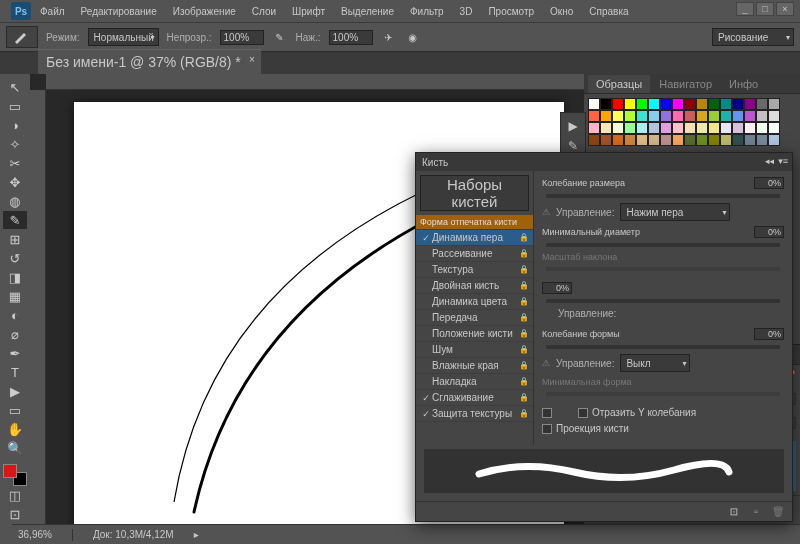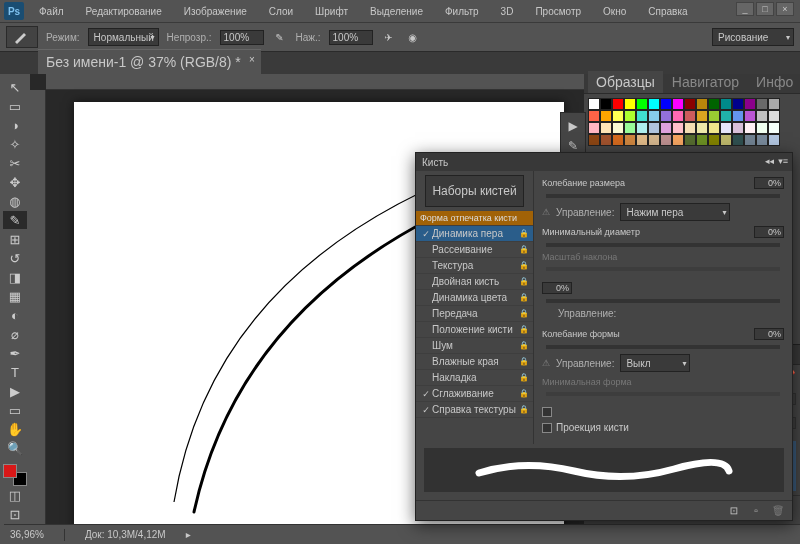--- a/index.html
+++ b/index.html
@@ -1,17 +1,17 @@
 <!DOCTYPE html>
 <html><head>
 <meta charset="utf-8">
 <style>
 *{margin:0;padding:0;box-sizing:border-box;font-family:Tahoma,Arial,sans-serif;font-size:10px;color:#c8c8c8;user-select:none}
 body{background:#535353;width:800px;height:544px;overflow:hidden;position:relative}
-.menubar{height:22px;background:#535353;display:flex;align-items:center;padding-left:4px;gap:8px}
+.menubar{height:22px;background:#535353;display:flex;align-items:center;padding-left:11px;gap:2px}
 .menubar .logo{width:20px;height:18px;background:#1a4d72;border-radius:2px;display:flex;align-items:center;justify-content:center;color:#7ec1ef;font-weight:bold;font-size:10px}
 .menubar .mi{padding:3px 7px;cursor:pointer}
 .win-controls{position:absolute;right:6px;top:2px;display:flex;gap:2px}
 .win-btn{width:18px;height:14px;background:#666;border:1px solid #444;font-size:9px;text-align:center;line-height:12px;cursor:pointer}
 .options-bar{height:30px;background:#535353;border-top:1px solid #3a3a3a;border-bottom:1px solid #2a2a2a;display:flex;align-items:center;padding:0 6px;gap:8px}
 .opt-tool{width:32px;height:22px;background:#434343;border:1px solid #2a2a2a;display:flex;align-items:center;justify-content:center}
 .opt-lbl{font-size:10px;color:#b0b0b0}
 .dropdown{background:#3a3a3a;border:1px solid #222;padding:2px 14px 2px 5px;position:relative;height:18px;line-height:14px;font-size:10px}
 .dropdown::after{content:"▾";position:absolute;right:3px;top:2px;font-size:8px}
 .pct-box{width:44px;background:#3a3a3a;border:1px solid #222;padding:1px 3px;font-size:10px}
@@ -25,55 +25,55 @@
 .tool.active{background:#2a2a2a}
 .swatches-tool{margin-top:6px;position:relative;width:24px;height:24px}
 .sw-fg{width:14px;height:14px;background:#d81818;border:1px solid #888;position:absolute;top:0;left:0;z-index:2}
 .sw-bg{width:14px;height:14px;background:#000;border:1px solid #888;position:absolute;bottom:0;right:0}
 .canvas-area{flex:1;background:#282828;position:relative;overflow:hidden}
 .ruler-h{position:absolute;top:0;left:16px;right:0;height:16px;background:#535353;border-bottom:1px solid #333}
 .ruler-v{position:absolute;top:16px;left:0;bottom:0;width:16px;background:#535353;border-right:1px solid #333}
 .canvas{position:absolute;left:44px;top:28px;width:490px;height:430px;background:#fff;box-shadow:0 0 10px rgba(0,0,0,.6)}
 .right-panels{width:216px;background:#454545;display:flex;flex-direction:column}
 .panel-tabs{height:20px;background:#383838;display:flex;align-items:flex-end;padding-left:4px;gap:1px;border-bottom:1px solid #2a2a2a}
-.panel-tab{padding:3px 8px;font-size:14px;background:#454545;cursor:pointer}
+.panel-tab{padding:3px 8px;font-size:11px;background:#454545;cursor:pointer}
 .panel-tab.dim{color:#888;background:transparent}
 .panel-body{padding:4px;background:#454545}
 .swatch-grid{display:grid;grid-template-columns:repeat(16,12px);gap:0}
 .sw{width:12px;height:12px;border:1px solid #222}
 .panel-strip{width:26px;position:absolute;left:560px;top:112px;background:#454545;display:flex;flex-direction:column;gap:2px;padding:4px 2px;border:1px solid #2a2a2a}
 .strip-ic{width:20px;height:18px;display:flex;align-items:center;justify-content:center;font-size:12px;cursor:pointer}
 .brush-panel{position:absolute;left:415px;top:152px;width:378px;background:#454545;border:1px solid #222;box-shadow:0 4px 16px rgba(0,0,0,.6);z-index:10}
 .bp-header{height:18px;background:#383838;display:flex;align-items:center;padding:0 6px;position:relative}
 .bp-header .title{font-size:10px}
 .bp-header .pin{position:absolute;right:18px;top:3px;font-size:9px}
 .bp-header .x{position:absolute;right:4px;top:3px;font-size:9px;cursor:pointer}
 .bp-body{display:flex}
 .bp-left{width:118px;border-right:1px solid #333}
 .bp-presets{padding:4px;text-align:center}
-.bp-presets-btn{display:inline-block;background:#3a3a3a;border:1px solid #222;padding:8px 6px;font-size:12px;cursor:pointer}
+.bp-presets-btn{display:inline-block;background:#3a3a3a;border:1px solid #222;padding:0 6px;font-size:15px;cursor:pointer}
 .bp-list{}
 .bp-item{display:flex;align-items:center;padding:2px 4px;font-size:9px;border-bottom:1px solid #3e3e3e;cursor:pointer;position:relative}
 .bp-item.header{color:#ddd;font-weight:normal;background:#a16207}
 .bp-item.selected{background:#2a5d8a;color:#fff}
 .bp-check{width:12px;text-align:center;font-size:9px}
 .bp-lock{position:absolute;right:4px;font-size:8px;color:#888}
 .bp-right{flex:1;padding:6px 8px}
 .bp-row{display:flex;align-items:center;margin-bottom:5px;gap:6px}
 .bp-label{font-size:9px;flex:1}
 .bp-pct{width:30px;text-align:right;font-size:9px;background:#3a3a3a;border:1px solid #222;padding:0 2px}
 .bp-slider{height:4px;background:#333;flex:1;position:relative;margin:0 4px}
 .bp-warn{font-size:9px;color:#888}
 .bp-cb{display:flex;align-items:center;gap:4px;font-size:9px}
 .bp-checkbox{width:10px;height:10px;border:1px solid #888;background:#333}
 .bp-preview{height:44px;background:#323232;margin:4px 8px 8px 8px;position:relative;display:flex;align-items:center;justify-content:center}
 .bp-footer{height:20px;border-top:1px solid #333;display:flex;justify-content:flex-end;align-items:center;padding:0 6px;gap:6px}
 .right-lower{position:absolute;right:0;top:344px;width:216px;background:#454545;border-top:1px solid #222}
 .layer-foot{height:20px;border-top:1px solid #333;display:flex;align-items:center;padding:0 4px;gap:6px;font-size:10px}
-.status{position:absolute;left:4px;right:0;bottom:0;height:20px;background:#535353;border-top:1px solid #333;display:flex;align-items:center;padding:0 6px;gap:20px;font-size:10px}
+.status{position:absolute;left:12px;right:0;bottom:0;height:20px;background:#535353;border-top:1px solid #333;display:flex;align-items:center;padding:0 6px;gap:20px;font-size:10px}
 .status .sep{height:12px;width:1px;background:#333}
 svg.brush-stroke{width:260px;height:30px}
 </style>
 </head>
 <body>
 
 <div class="menubar">
   <div class="logo">Ps</div>
   <div class="mi">Файл</div>
   <div class="mi">Редактирование</div>
@@ -303,21 +303,21 @@
             <span>Накладка</span>
             <span class="bp-lock">🔒</span>
           </div>
           <div class="bp-item">
             <span class="bp-check">✓</span>
             <span>Сглаживание</span>
             <span class="bp-lock">🔒</span>
           </div>
           <div class="bp-item">
             <span class="bp-check">✓</span>
-            <span>Справка текстуры</span>
+            <span>Защита текстуры</span>
             <span class="bp-lock">🔒</span>
           </div>
         </div>
     </div>
     <div class="bp-right">
       <div class="bp-row">
           <span class="bp-label">Колебание размера</span>
           <span class="bp-pct">0%</span>
         </div>
       <div class="bp-row">
@@ -370,20 +370,24 @@
         </div>
       <div class="bp-row">
           <div class="bp-slider" style="opacity:.4"></div>
         </div>
       <div style="height:6px"></div>
       <div class="bp-row">
         <div class="bp-cb">
             <div class="bp-checkbox"></div>
           </div>
         <div style="width:14px"></div>
+        <div class="bp-cb">
+            <div class="bp-checkbox"></div>
+            <span>Отразить Y колебания</span>
+          </div>
       </div>
       <div class="bp-row">
           <div class="bp-cb">
             <div class="bp-checkbox"></div>
             <span>Проекция кисти</span>
           </div>
         </div>
     </div>
   </div>
   <div class="bp-preview">

